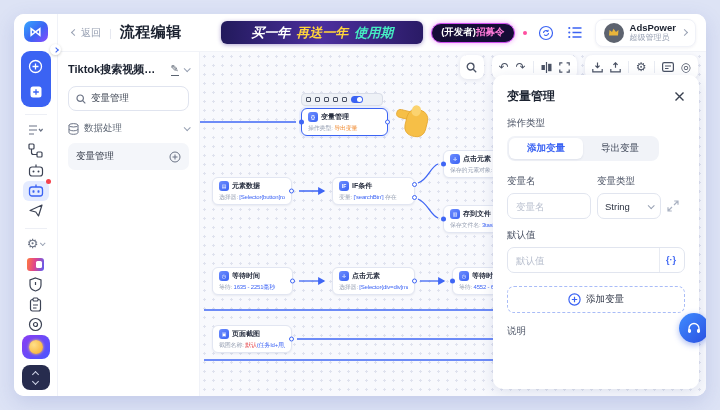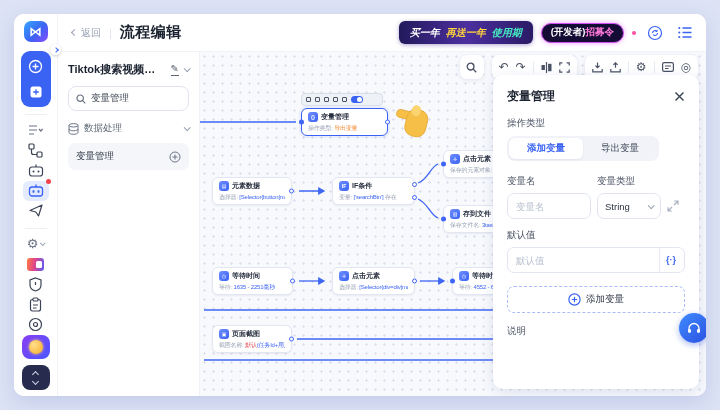--- a/index.html
+++ b/index.html
@@ -23,21 +23,21 @@
   .coin-btn { width:28px; height:28px; border-radius:8px; background:linear-gradient(135deg,#8a3df2 0%,#4a57ff 100%); display:flex; align-items:center; justify-content:center; margin-bottom:6px; }
   .coin { width:14px; height:14px; border-radius:50%; background:radial-gradient(circle at 35% 35%,#ffe08a,#f7a928); box-shadow:0 0 3px #ffd75e; }
   .collapse-btn { width:28px; height:28px; border-radius:8px; background:#272c4e; display:flex; flex-direction:column; align-items:center; justify-content:center; gap:2px; }
 
   
   .main { flex:1; display:flex; flex-direction:column; min-width:0; }
   .hdr { height:38px; background:#fff; display:flex; align-items:center; padding:0 10px 0 14px; gap:8px; border-bottom:1px solid #f1f3f8; z-index:7; }
   .back { display:flex; align-items:center; gap:4px; color:#98a1b3; font-size:10px; }
   .hdr-sep { color:#e3e6ef; font-size:11px; }
   .hdr-title { font-size:15px; font-weight:bold; color:#1b2230; letter-spacing:.5px; }
-  .promo1 { margin-left:auto; height:23px; padding:0 11px; border-radius:6px; background:linear-gradient(90deg,#221a5c 0%,#4c2f9e 50%,#2a1b66 100%); display:flex; align-items:center; gap:6px; font-size:10px; font-weight:bold; font-style:italic; white-space:nowrap; box-shadow:0 1px 4px rgba(60,30,140,.4); }
+  .promo1 { margin-left:auto; height:23px; padding:0 30px; border-radius:6px; background:linear-gradient(90deg,#221a5c 0%,#4c2f9e 50%,#2a1b66 100%); display:flex; align-items:center; gap:6px; font-size:13px; font-weight:bold; font-style:italic; white-space:nowrap; box-shadow:0 1px 4px rgba(60,30,140,.4); }
   .promo2 { height:20px; padding:0 9px; border-radius:10px; background:#150c36; border:1px solid #cf4ff0; box-shadow:0 0 5px rgba(220,80,240,.55); display:flex; align-items:center; font-size:9.5px; font-weight:bold; white-space:nowrap; }
   .pink-dot { width:4px; height:4px; border-radius:50%; background:#ff4fa0; }
   .hicon { width:22px; height:22px; border-radius:6px; display:flex; align-items:center; justify-content:center; }
   .user-chip { height:28px; border-radius:8px; background:#fff; border:1px solid #f0f2f8; box-shadow:0 1px 3px rgba(30,40,90,.06); display:flex; align-items:center; gap:6px; padding:0 8px; }
   .avatar { width:20px; height:20px; border-radius:50%; background:#5d636f; display:flex; align-items:center; justify-content:center; }
   .uname { font-size:9.5px; font-weight:bold; color:#1b2230; line-height:1.2; }
   .urole { font-size:8px; color:#98a1b3; line-height:1.2; }
 
   .content { flex:1; display:flex; position:relative; min-height:0; }
 
@@ -243,20 +243,32 @@
             <path d="M10.2 4.8l-.2 1.8-1.7-.5" fill="none" stroke="#3b63f3" stroke-width="1"></path>
           </svg>
       </div>
       <div class="hicon">
         <svg width="15" height="13" viewBox="0 0 15 13">
             <path d="M4.5 2h9M4.5 6.5h9M4.5 11h9" stroke="#3b63f3" stroke-width="1.5"></path>
             <circle cx="1.3" cy="2" r="1.1" fill="#3b63f3"></circle>
             <circle cx="1.3" cy="6.5" r="1.1" fill="#3b63f3"></circle>
             <circle cx="1.3" cy="11" r="1.1" fill="#3b63f3"></circle>
           </svg>
+      </div>
+      <div class="user-chip">
+        <div class="avatar">
+          <svg width="11" height="9" viewBox="0 0 11 9">
+              <path d="M1 7.5L1.5 2l2.5 2L5.5.8 8 4l2.5-2L10 7.5z" fill="#e8b43a"></path>
+            </svg>
+        </div>
+        <div>
+          <div class="uname">AdsPower</div>
+          <div class="urole">超级管理员</div>
+        </div>
+        <span class="chev right"></span>
       </div>
     </div>
 
     <div class="content">
 
       <div class="lpanel">
         <div class="lp-titlerow">
           <div class="lp-title">Tiktok搜索视频、点...</div>
           <span class="pencil">✎</span>
           <span class="chev down"></span>

